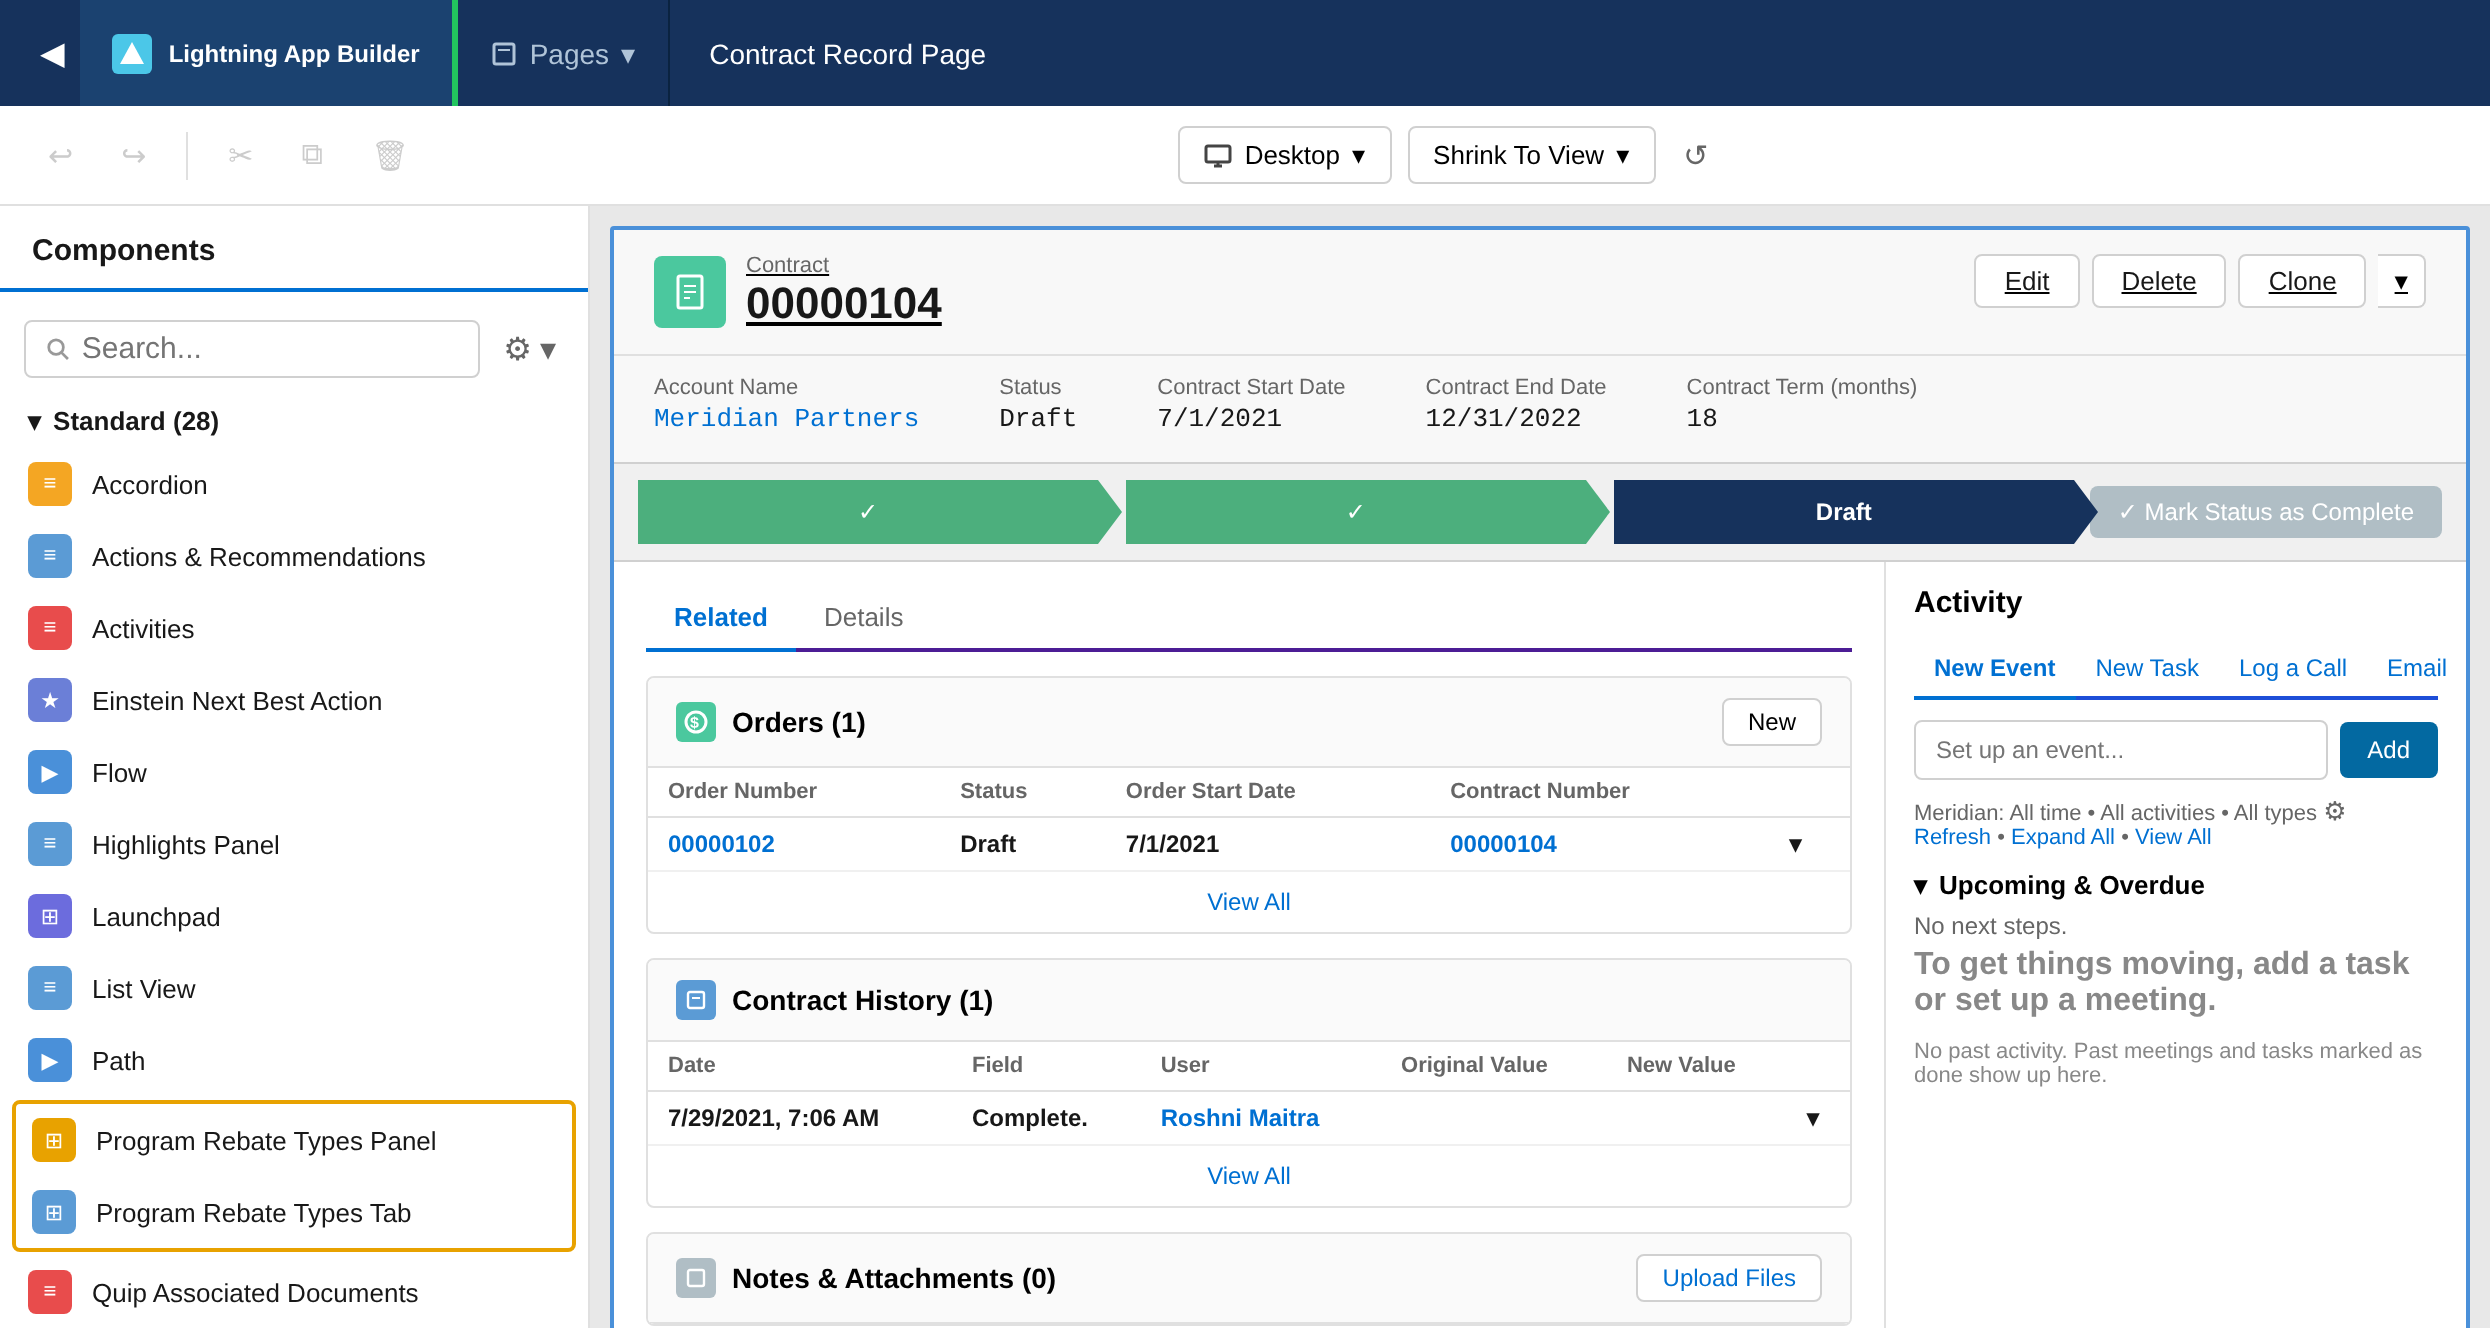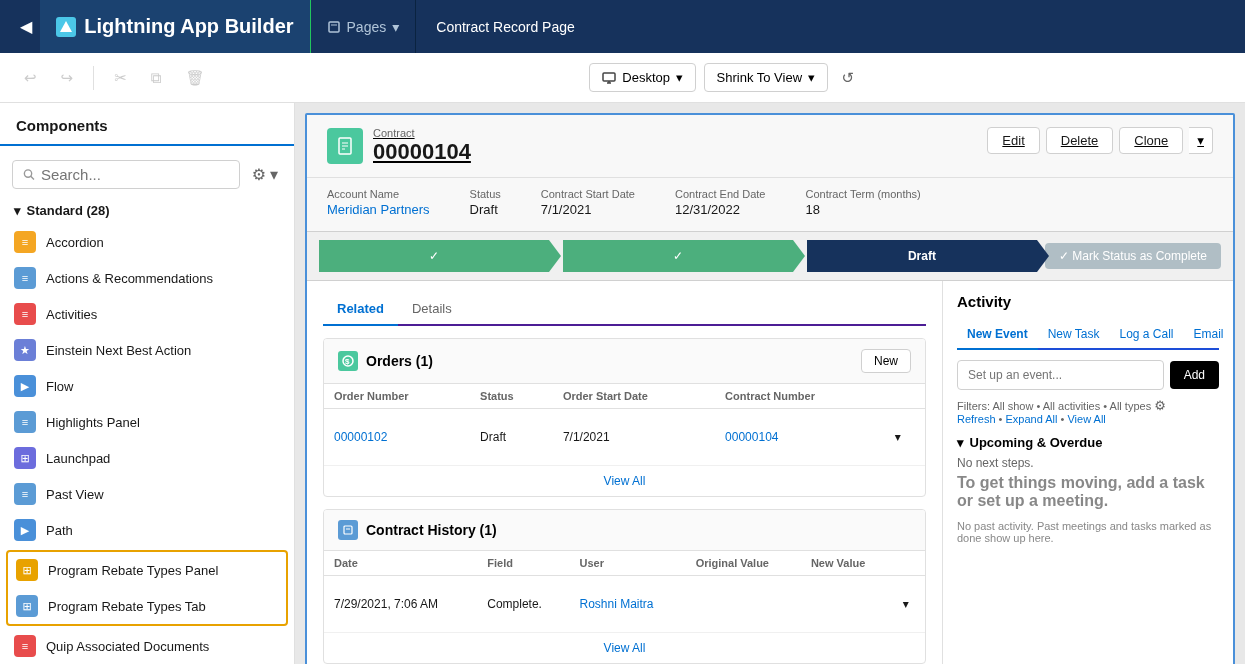--- a/index.html
+++ b/index.html
@@ -27,22 +27,22 @@
     }
     .nav-app-tab {
       display: flex;
       align-items: center;
       gap: 8px;
       padding: 0 16px;
       height: 53px;
       background: #1b4270;
       color: white;
       font-weight: 600;
-      font-size: 20px;
-      border-right: 1px solid #22c55e;
+      font-size: 12px;
+      border-right: 3px solid #22c55e;
     }
     .nav-app-tab .app-icon {
       width: 20px;
       height: 20px;
       background: #4bc7e8;
       border-radius: 3px;
       display: flex;
       align-items: center;
       justify-content: center;
       font-size: 11px;
@@ -272,21 +272,21 @@
       cursor: pointer;
     }
     .contract-meta {
       display: flex;
       gap: 40px;
       padding: 10px 20px 14px;
       background: #f8f8f8;
       border-bottom: 1px solid #d0d0d0;
     }
     .meta-field label { font-size: 11px; color: #666; display: block; margin-bottom: 2px; }
-    .meta-field .value { font-size: 13px; color: #181818; }
+    .meta-field .value { font-size: 13px; color: #181818; font-family: Liberation Mono, monospace; }
     .meta-field .value.link { color: #0070d2; }
 
     
     .status-path {
       display: flex;
       align-items: center;
       background: #f0f0f0;
       border-bottom: 1px solid #d0d0d0;
       padding: 8px 12px;
       gap: 0;
@@ -419,21 +419,21 @@
       border-radius: 4px;
       padding: 4px 12px;
       font-size: 12px;
       cursor: pointer;
       color: #0070d2;
     }
 
     
     .data-table { width: 100%; border-collapse: collapse; font-size: 12px; }
     .data-table th { padding: 6px 10px; text-align: left; color: #666; font-weight: 600; font-size: 11px; border-bottom: 1px solid #e0e0e0; }
-    .data-table td { padding: 21px 10px; border-bottom: 1px solid #f0f0f0; color: #181818; }
+    .data-table td { padding: 6px 10px; border-bottom: 1px solid #f0f0f0; color: #181818; font-weight: bold; }
     .data-table td.link { color: #0070d2; }
     .view-all { text-align: center; padding: 8px; font-size: 12px; color: #0070d2; cursor: pointer; }
 
     
     .activity-header { font-size: 15px; font-weight: 700; margin-bottom: 10px; }
     .activity-actions { display: flex; gap: 0; margin-bottom: 10px; border-bottom: 2px solid #1d4ed8; }
     .act-tab {
       padding: 7px 10px;
       font-size: 12px;
       cursor: pointer;
@@ -446,21 +446,21 @@
     .event-input-row { display: flex; align-items: center; gap: 6px; margin-bottom: 8px; }
     .event-input {
       flex: 1;
       border: 1px solid #d0d0d0;
       border-radius: 4px;
       padding: 7px 10px;
       font-size: 12px;
       color: #999;
     }
     .add-btn {
-      background: #000000;
+      background: #0369a1;
       color: white;
       border: none;
       border-radius: 4px;
       padding: 7px 14px;
       font-size: 12px;
       cursor: pointer;
     }
     .filters-row {
       font-size: 11px;
       color: #666;
@@ -579,21 +579,21 @@
       <div class="component-item">
         <div class="comp-icon" style="background:#5b9bd5">≡</div>
         <span>Highlights Panel</span>
       </div>
       <div class="component-item">
         <div class="comp-icon" style="background:#6c6cdd">⊞</div>
         <span>Launchpad</span>
       </div>
       <div class="component-item">
         <div class="comp-icon" style="background:#5b9bd5">≡</div>
-        <span>Past View</span>
+        <span>List View</span>
       </div>
       <div class="component-item">
         <div class="comp-icon" style="background:#4a90d9">▶</div>
         <span>Path</span>
       </div>
 
       <div style="border: 2px solid #e8a200; border-radius: 4px; margin: 2px 6px;">
         <div class="component-item" style="padding: 7px 8px;">
           <div class="comp-icon" style="background:#e8a200">⊞</div>
           <span>Program Rebate Types Panel</span>
@@ -783,21 +783,21 @@
             <div class="act-tab active">New Event</div>
             <div class="act-tab">New Task</div>
             <div class="act-tab">Log a Call</div>
             <div class="act-tab">Email</div>
           </div>
           <div class="event-input-row">
             <input class="event-input" type="text" placeholder="Set up an event..." style="">
             <button class="add-btn">Add</button>
           </div>
           <div class="filters-row">
-            <span>Filters: All show • All activities • All types </span>
+            <span>Meridian: All time • All activities • All types </span>
             <span class="gear-icon-small">⚙</span>
             <br>
             <span class="link">Refresh</span>
             <span> • </span>
             <span class="link">Expand All</span>
             <span> • </span>
             <span class="link">View All</span>
           </div>
           <div class="upcoming-header">
             <span>▾</span>

